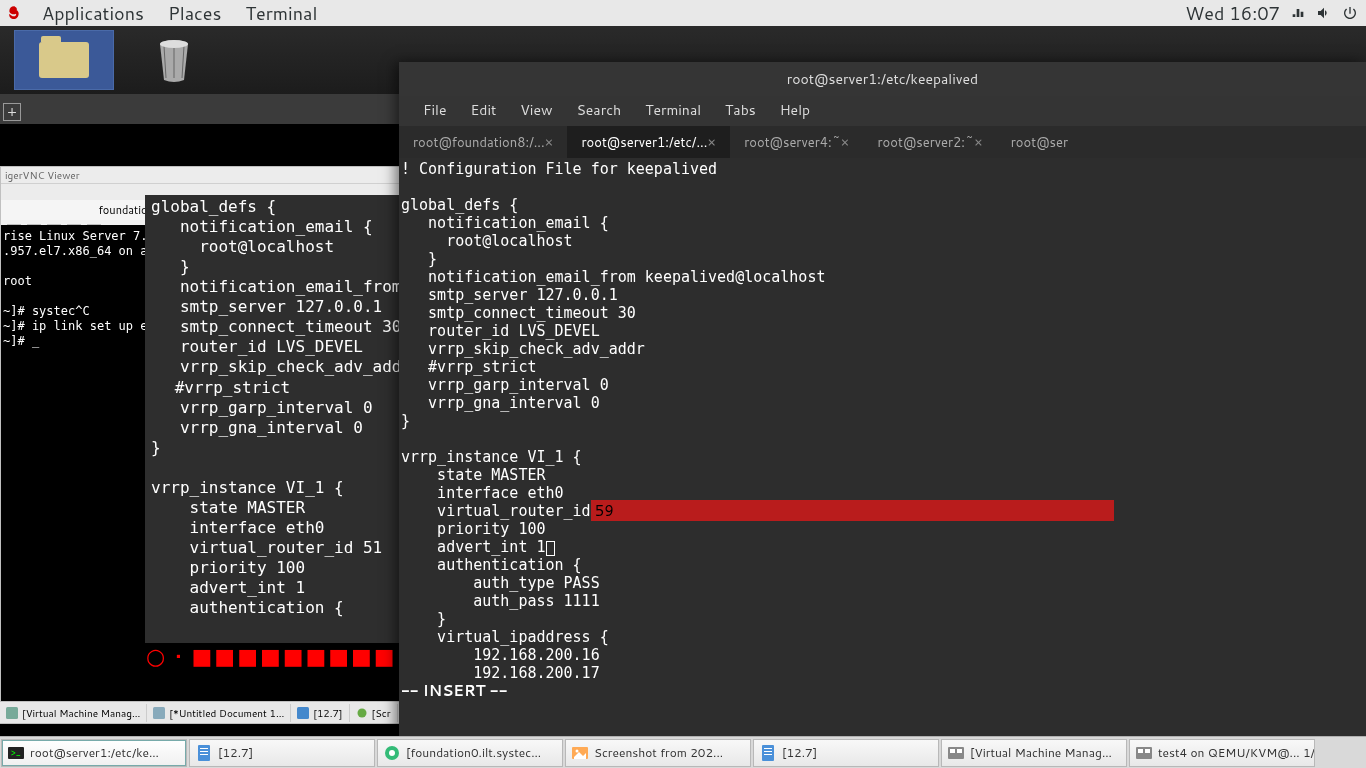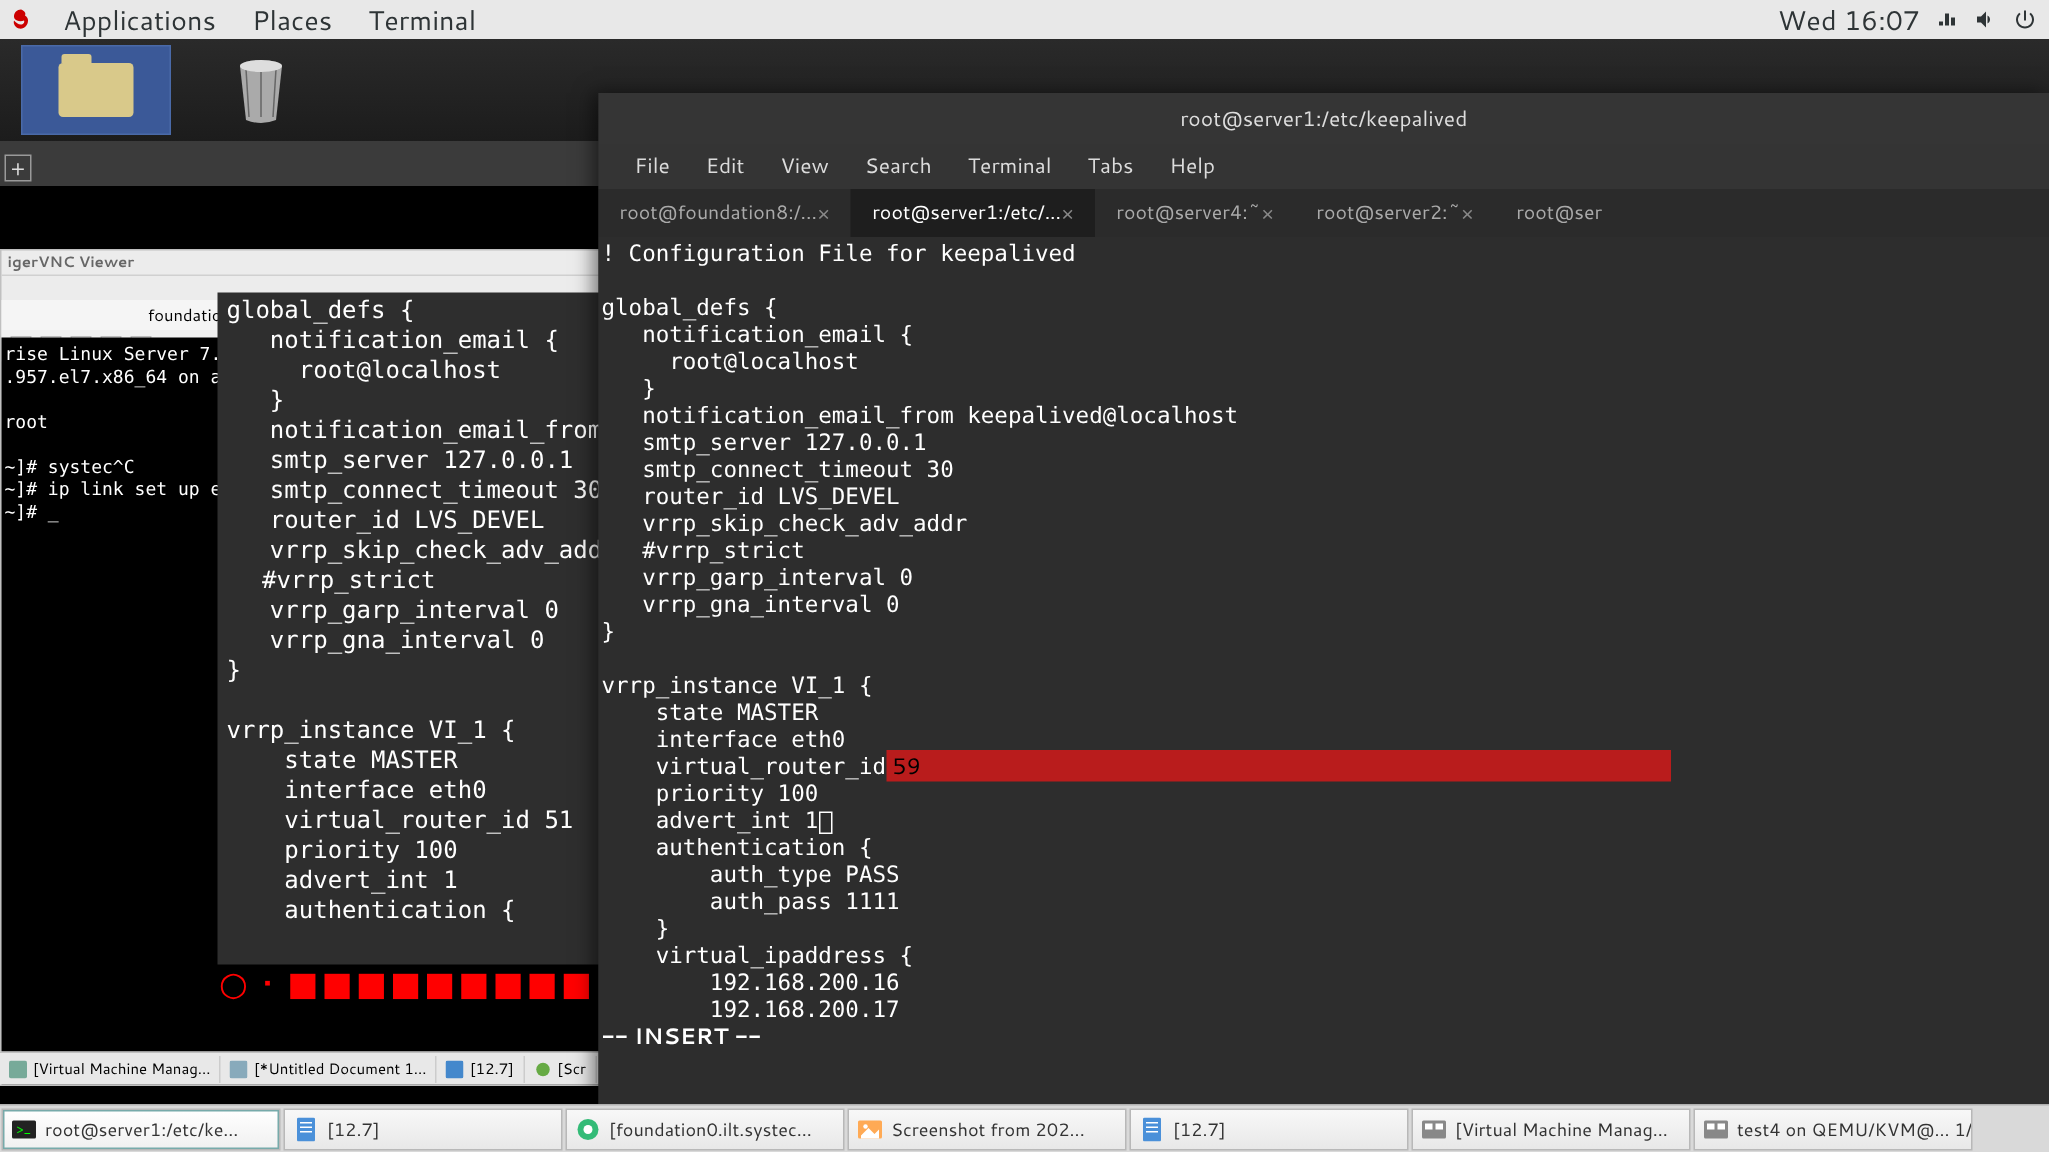--- a/index.html
+++ b/index.html
@@ -23,21 +23,21 @@
 .trash-icon{width:40px;height:48px;}
 .trash-icon svg{width:100%;height:100%;}
 
 
 .bg-title{position:absolute;top:94px;left:0;right:0;height:30px;background:#3b3b3b;color:#e8e8e8;display:flex;align-items:center;font-size:13px;}
 .bg-title .plus{width:18px;height:18px;border:1px solid #999;margin-left:3px;display:flex;align-items:center;justify-content:center;font-size:14px;color:#ddd;margin-top:6px;}
 .bg-title .t{margin:0 auto;}
 
 
 .vnc{position:absolute;top:166px;left:0;width:423px;height:558px;background:#ececec;border:1px solid #c0c0c0;}
-.vnc-title{font-size:10px;color:#666;padding:1px 4px;border-bottom:1px solid #d0d0d0;font-weight:bold;}
+.vnc-title{font-size:10px;color:#666;padding:1px 4px;border-bottom:1px solid #d0d0d0;}
 .vnc-inner-title{font-size:11px;padding:2px 6px;text-align:center;background:#f5f5f5;margin-top:16px;}
 .vnc-toolbar{height:22px;background:#f0f0f0;border-bottom:1px solid #ccc;display:flex;align-items:center;gap:6px;padding:0 6px;}
 .vnc-toolbar .btn{width:14px;height:14px;border:1px solid #bbb;background:#fafafa;}
 .vnc-terminal{position:absolute;top:58px;left:0;right:0;bottom:0;background:#000;color:#fff;font-size:12px;line-height:15px;padding:4px 2px;overflow:hidden;}
 .vnc-terminal2{position:absolute;top:28px;left:144px;right:0;bottom:80px;background:#2e2e2e;color:#fff;font-size:16px;line-height:20px;padding:2px 6px;overflow:hidden;}
 .vnc-taskbar{position:absolute;bottom:45px;left:0;width:423px;height:22px;background:#e8e8e8;display:flex;font-size:10px;align-items:center;border-top:1px solid #c0c0c0;}
 .vnc-taskbar .tbtn{padding:2px 6px;border-right:1px solid #ccc;display:flex;align-items:center;gap:4px;}
 .vnc-taskbar .tbtn svg{width:12px;height:12px;}
 .red-text{position:absolute;top:640px;left:146px;color:#ff0000;font-size:22px;font-weight:bold;letter-spacing:2px;}
 

